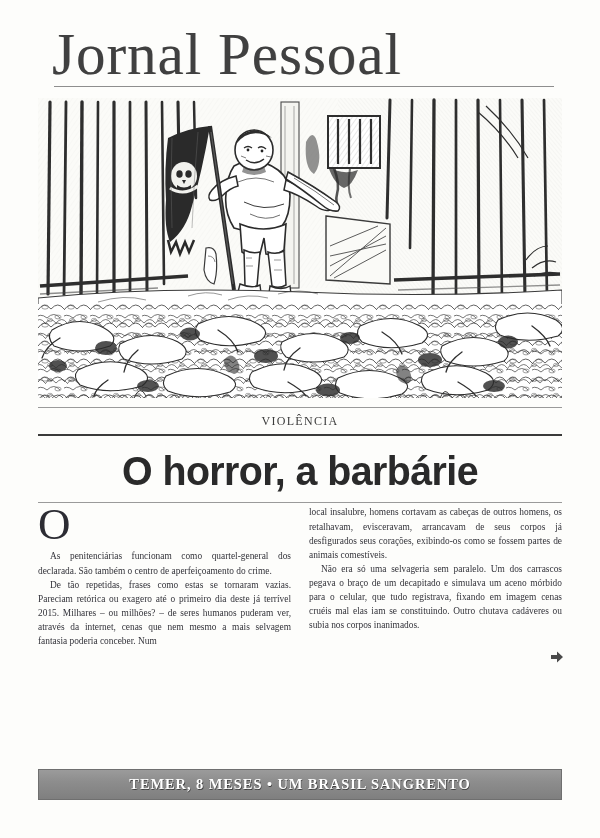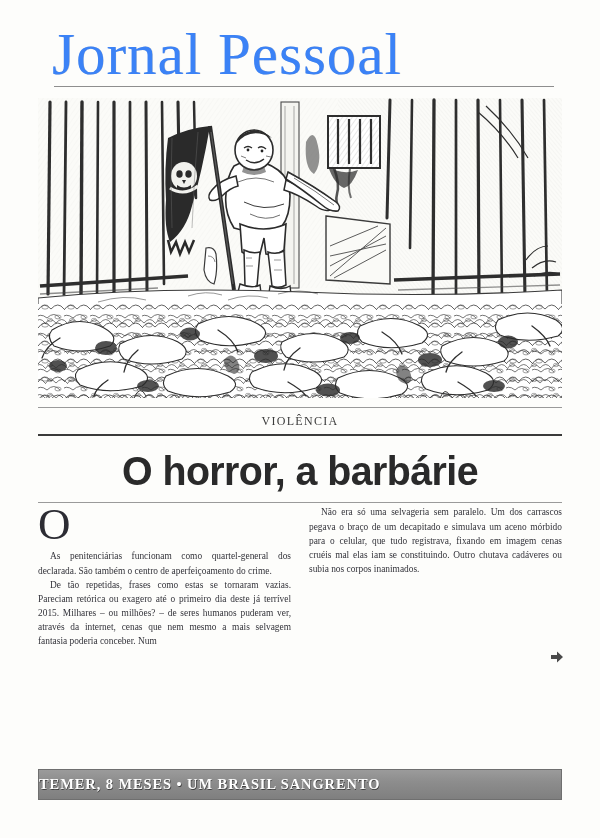--- a/index.html
+++ b/index.html
@@ -28,21 +28,21 @@
   
   .masthead {
     padding: 24px 40px 0 40px;
     text-align: center;
   }
   .masthead-title {
     font-family: "Liberation Serif", serif;
     font-size: 59px;
     line-height: 1.02;
     letter-spacing: 1.0px;
-    color: #3b82f6;
+    color: #404040;
     font-weight: 400;
     text-align: left;
     padding-left: 12px;
     text-shadow: 0.4px 0.4px 0 rgba(120,120,120,0.35);
   }
   .masthead-rule {
     height: 1px;
     background: #8e8e8e;
     margin: 2px 6px 0 14px;
   }
@@ -165,21 +165,21 @@
   .banner {
     position: absolute;
     left: 38px;
     right: 38px;
     bottom: 38px;
     height: 29px;
     background: linear-gradient(180deg,#9b9b9b 0%, #8d8d8d 40%, #7f7f7f 100%);
     border: 1px solid #6f6f6f;
     display: flex;
     align-items: center;
-    justify-content: flex-start;
+    justify-content: center;
   }
   .banner-text {
     font-family: "Liberation Serif", serif;
     font-weight: 700;
     font-size: 14.5px;
     letter-spacing: 0.9px;
     color: #ffffff;
     text-shadow: 0.6px 0.6px 0.5px rgba(40,40,40,0.75);
     white-space: nowrap;
   }
@@ -446,20 +446,21 @@
 
     <div class="col">
       <p class="dropcap-para">
         <span class="dropcap">O</span>
       </p>
       <p>As penitenciárias funcionam como quartel-general dos declarada. São também o centro de aperfeiçoamento do crime.</p>
       <p>De tão repetidas, frases como estas se tornaram vazias. Pareciam retórica ou exagero até o primeiro dia deste já terrível 2015. Milhares – ou milhões? – de seres humanos puderam ver, através da internet, cenas que nem mesmo a mais selvagem fantasia poderia conceber. Num</p>
     </div>
 
     <div class="col">
+      <p class="no-indent">local insalubre, homens cortavam as cabeças de outros homens, os retalhavam, evisceravam, arrancavam de seus corpos já desfigurados seus corações, exibindo-os como se fossem partes de animais comestíveis.</p>
       <p>Não era só uma selvageria sem paralelo. Um dos carrascos pegava o braço de um decapitado e simulava um aceno mórbido para o celular, que tudo registrava, fixando em imagem cenas cruéis mal elas iam se constituindo. Outro chutava cadáveres ou subia nos corpos inanimados.</p>
       <span class="arrow-marker">
         <svg width="14" height="14" viewBox="0 0 14 14">
           <path d="M1 5 L7 5 L7 1.5 L13 7 L7 12.5 L7 9 L1 9 Z" fill="#4a4a4a"></path>
         </svg>
       </span>
     </div>
 
   </div>
 

